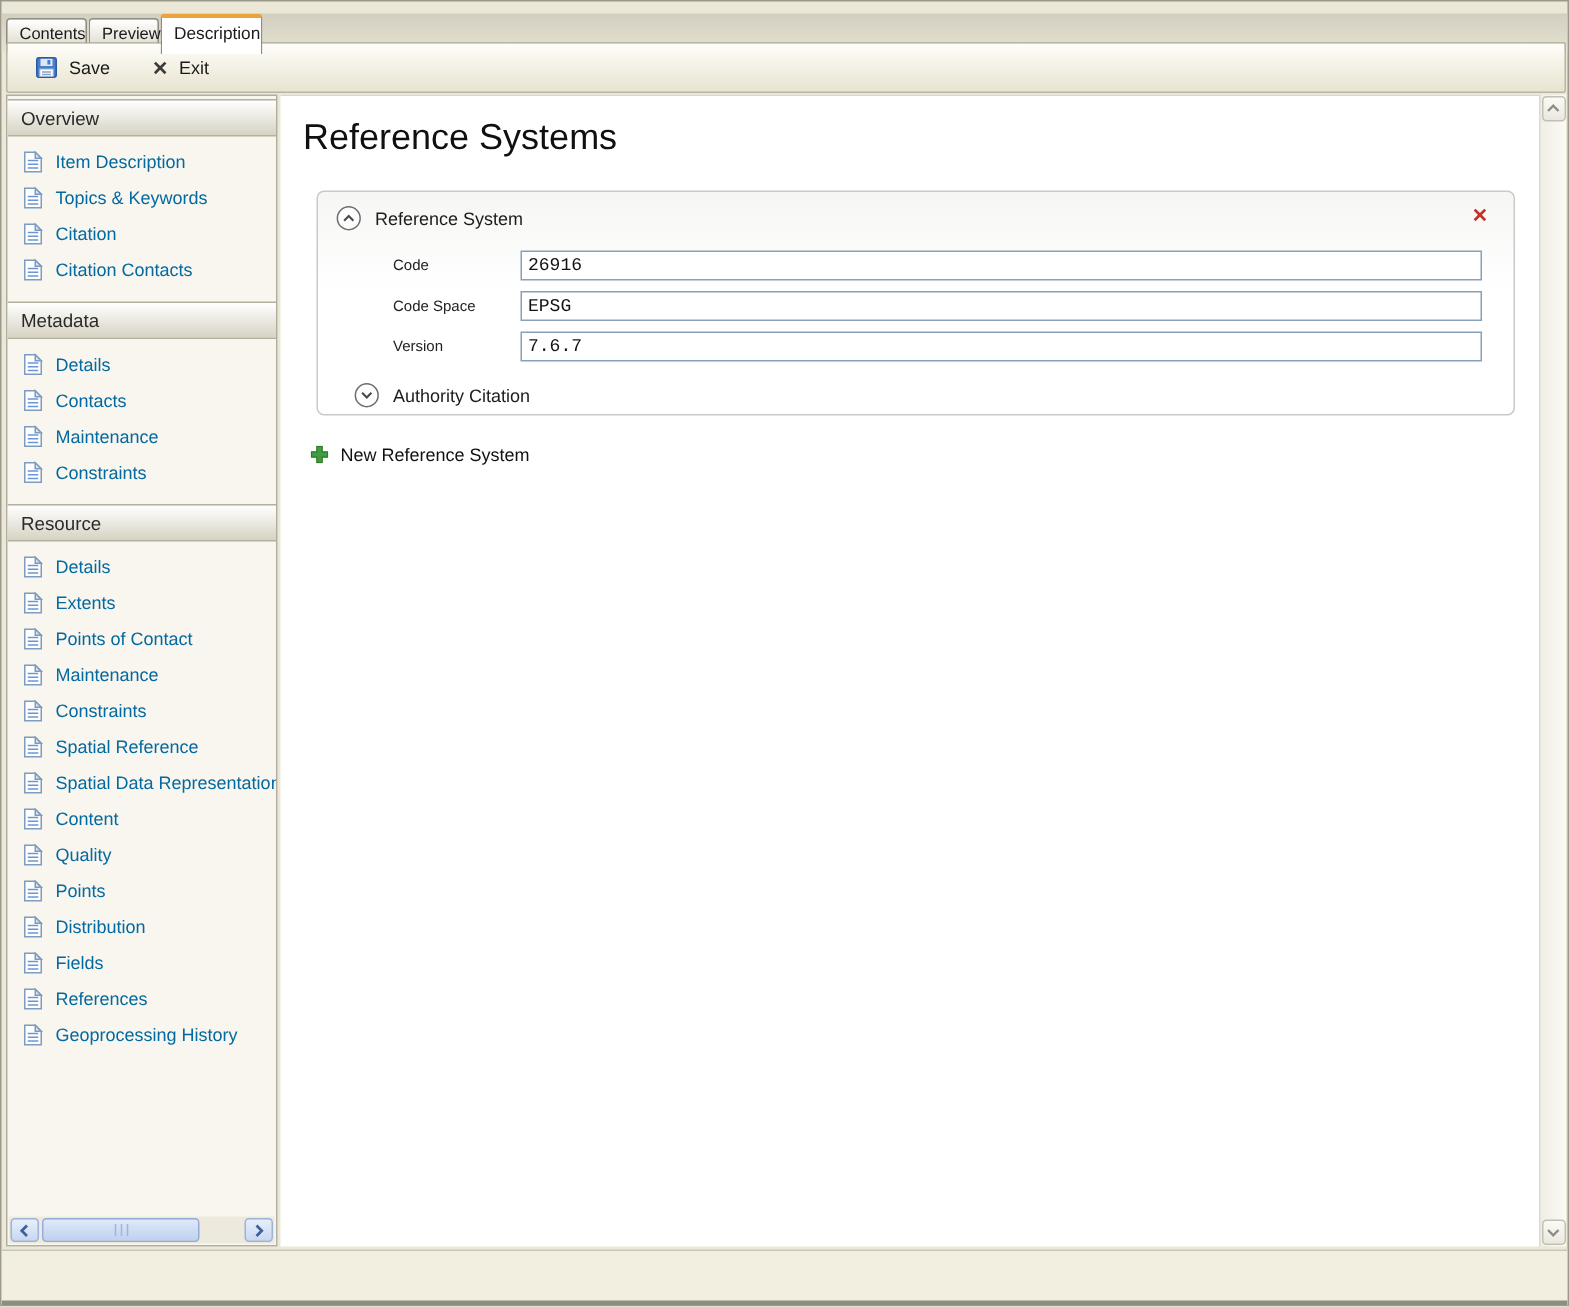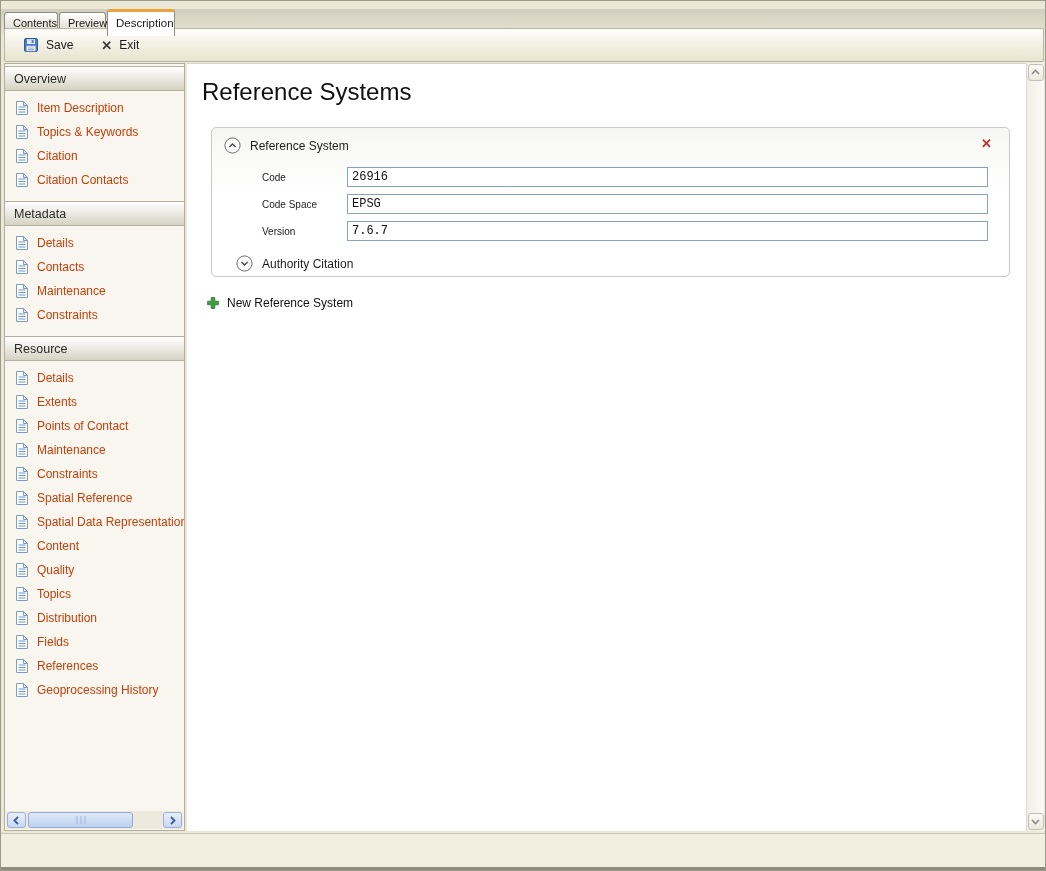--- a/index.html
+++ b/index.html
@@ -54,21 +54,21 @@
   .section-header {
     margin:2px 0 5px 0; height:25px; line-height:24px; padding-left:9px;
     background:linear-gradient(#ffffff,#d6d3c3);
     border-top:1px solid #b3b09f; border-bottom:1px solid #b3b09f;
     font-size:12.5px; color:#2a2a2a;
   }
   .sidebar-sections > .section-header:not(:first-child) { margin-top:9px; }
   .sidebar-item {
     display:flex; align-items:center; gap:8px;
     padding:3px 0 3px 10px; height:24px;
-    font-size:12px; color:#c2410c; white-space:nowrap; cursor:default;
+    font-size:12px; color:#0369a1; white-space:nowrap; cursor:default;
   }
   .doc-svg { flex:none; }
   
   .hscroll {
     position:absolute; left:1px; right:1px; bottom:1px; height:18px;
     display:flex; align-items:center; background:#edeadd; padding:0 1px;
   }
   .hs-btn {
     width:19px; height:16px; flex:none;
     background:linear-gradient(#e8effb,#c7d8f2);
@@ -377,21 +377,21 @@
           <div class="sidebar-item">
             <svg class="doc-svg" width="14" height="16" viewBox="0 0 14 16">
               <path d="M1.5 1.5 h7 l4 4 v9 h-11 z" fill="#ffffff" stroke="#7d9cc0"></path>
               <path d="M8.5 1.5 l4 4 h-4 z" fill="#d9e4f2" stroke="#7d9cc0"></path>
               <g stroke="#6b96d6" stroke-width="1">
                 <line x1="3.5" y1="7" x2="10.5" y2="7"></line>
                 <line x1="3.5" y1="9.5" x2="10.5" y2="9.5"></line>
                 <line x1="3.5" y1="12" x2="10.5" y2="12"></line>
               </g>
             </svg>
-            <span class="item-label">Topics</span>
+            <span class="item-label">Points</span>
           </div>
           <div class="sidebar-item">
             <svg class="doc-svg" width="14" height="16" viewBox="0 0 14 16">
               <path d="M1.5 1.5 h7 l4 4 v9 h-11 z" fill="#ffffff" stroke="#7d9cc0"></path>
               <path d="M8.5 1.5 l4 4 h-4 z" fill="#d9e4f2" stroke="#7d9cc0"></path>
               <g stroke="#6b96d6" stroke-width="1">
                 <line x1="3.5" y1="7" x2="10.5" y2="7"></line>
                 <line x1="3.5" y1="9.5" x2="10.5" y2="9.5"></line>
                 <line x1="3.5" y1="12" x2="10.5" y2="12"></line>
               </g>

